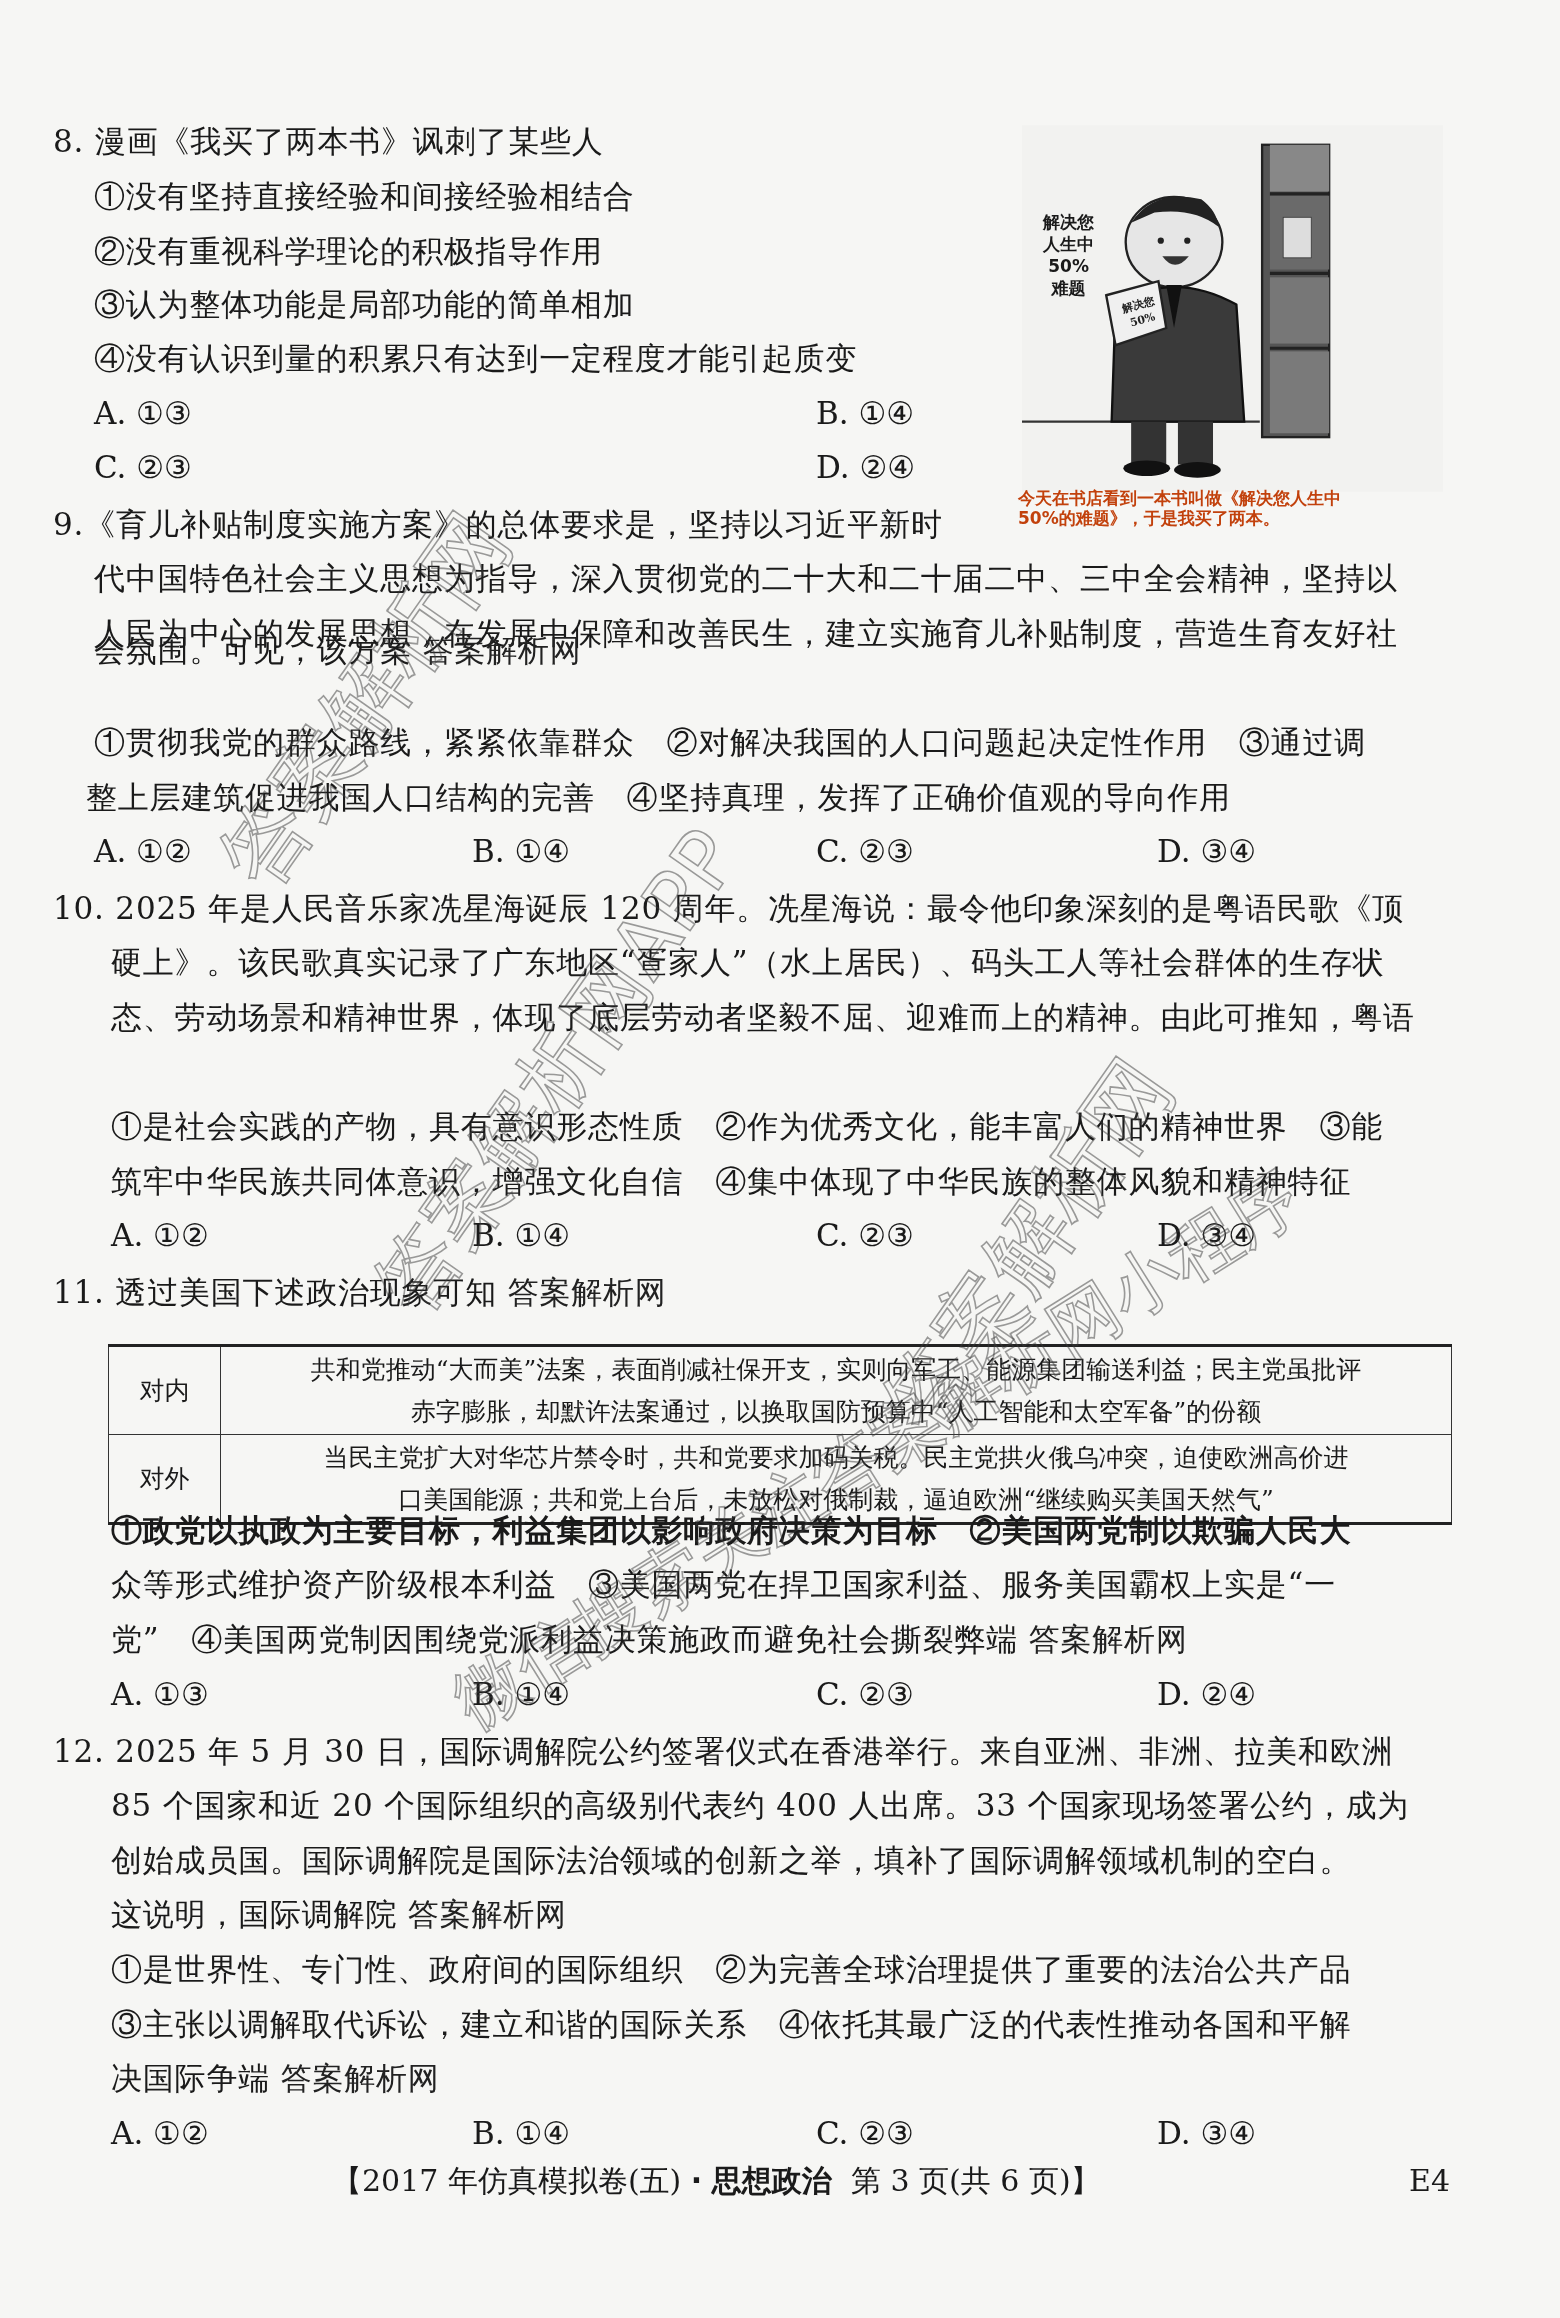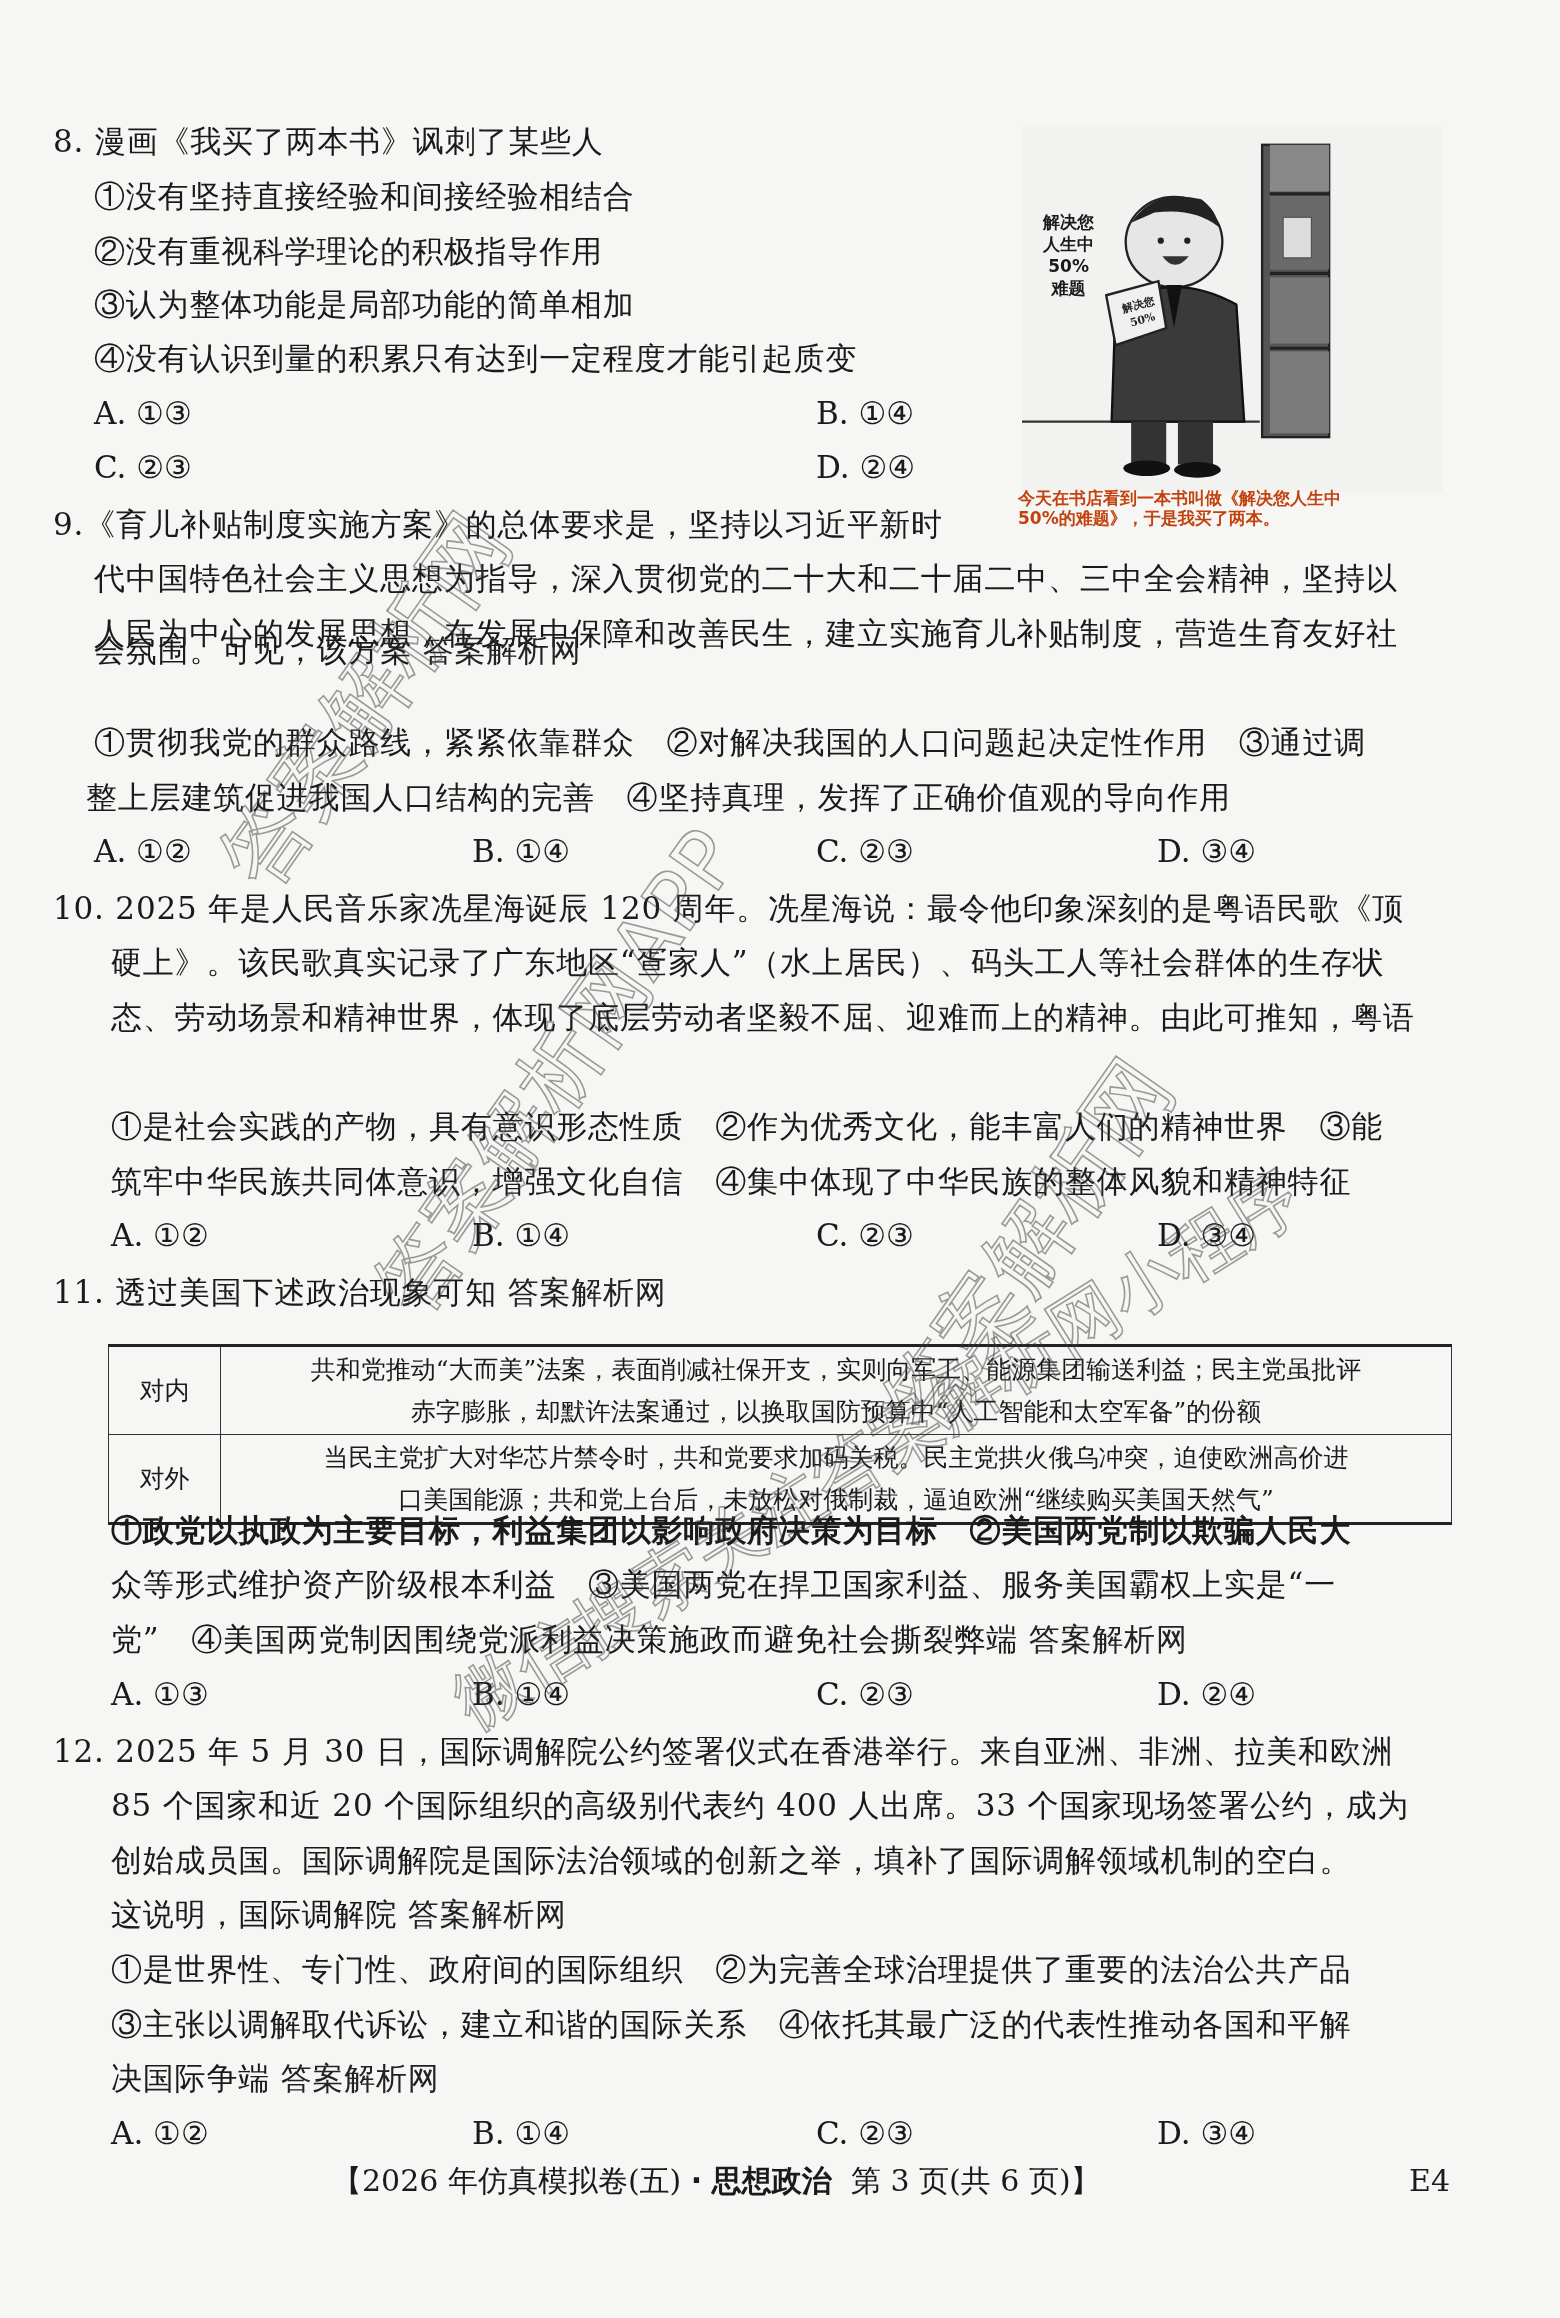--- a/index.html
+++ b/index.html
@@ -133,21 +133,21 @@
   <div class="line" style="left:111px;top:1896px;"><span>这说明，国际调解院</span> <span class="wm">答案解析网</span></div>
   <div class="line" style="left:111px;top:1951px;">①是世界性、专门性、政府间的国际组织　②为完善全球治理提供了重要的法治公共产品</div>
   <div class="line" style="left:111px;top:2006px;">③主张以调解取代诉讼，建立和谐的国际关系　④依托其最广泛的代表性推动各国和平解</div>
   <div class="line" style="left:111px;top:2060px;"><span>决国际争端</span> <span class="wm">答案解析网</span></div>
   <div class="opt" style="left:111px;top:2115px;">A. ①②</div>
   <div class="opt" style="left:472px;top:2115px;">B. ①④</div>
   <div class="opt" style="left:816px;top:2115px;">C. ②③</div>
   <div class="opt" style="left:1157px;top:2115px;">D. ③④</div>
 
   <div class="footer" style="left:332px;top:2162px;">
-    <span>【2026 年仿真模拟卷(五)</span>
+    <span>【2017 年仿真模拟卷(五)</span>
     <b>·</b>
     <b>思想政治</b>
     &nbsp;<span>第 3 页(共 6 页)】</span>
   </div>
   <div class="footer" style="left:1409px;top:2162px;">E4</div>
 
   <div class="stamp" style="left:195px;top:843px;font-size:86px;">答案解析网</div>
   <div class="stamp" style="left:351px;top:1272px;font-size:82px;">答案解析网APP</div>
   <div class="stamp" style="left:858px;top:1389px;font-size:86px;">答案解析网</div>
   <div class="stamp" style="left:437px;top:1670px;font-size:70px;transform:rotate(-32deg);">微信搜索关注答案解析网小程序</div>

